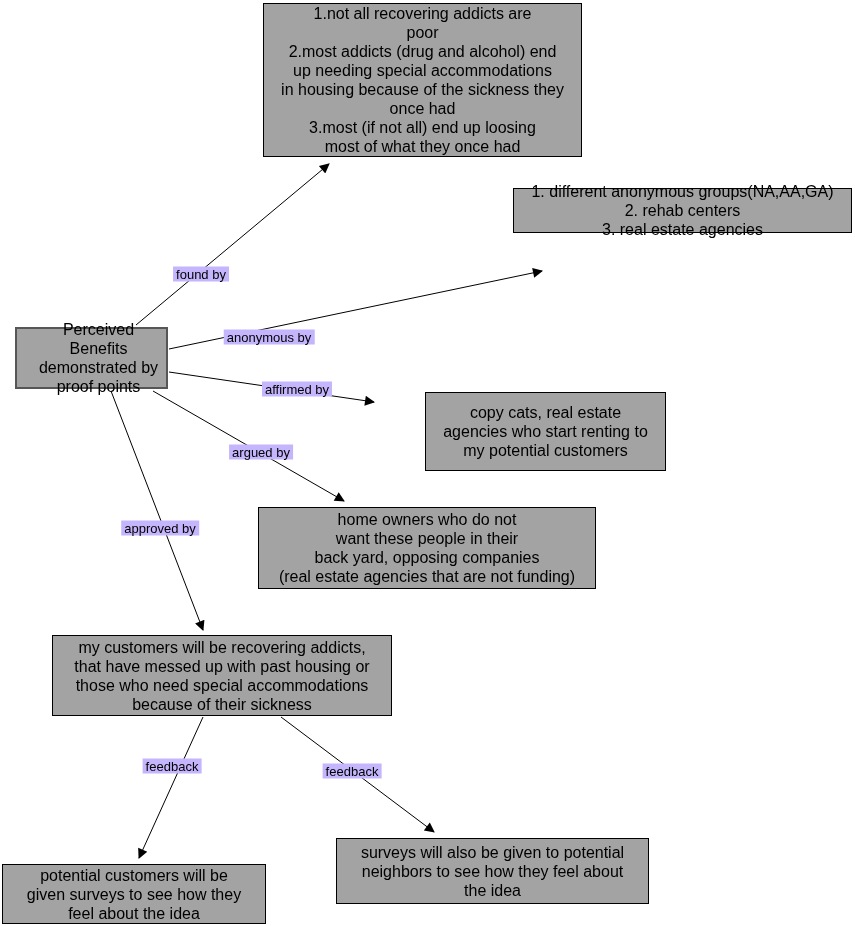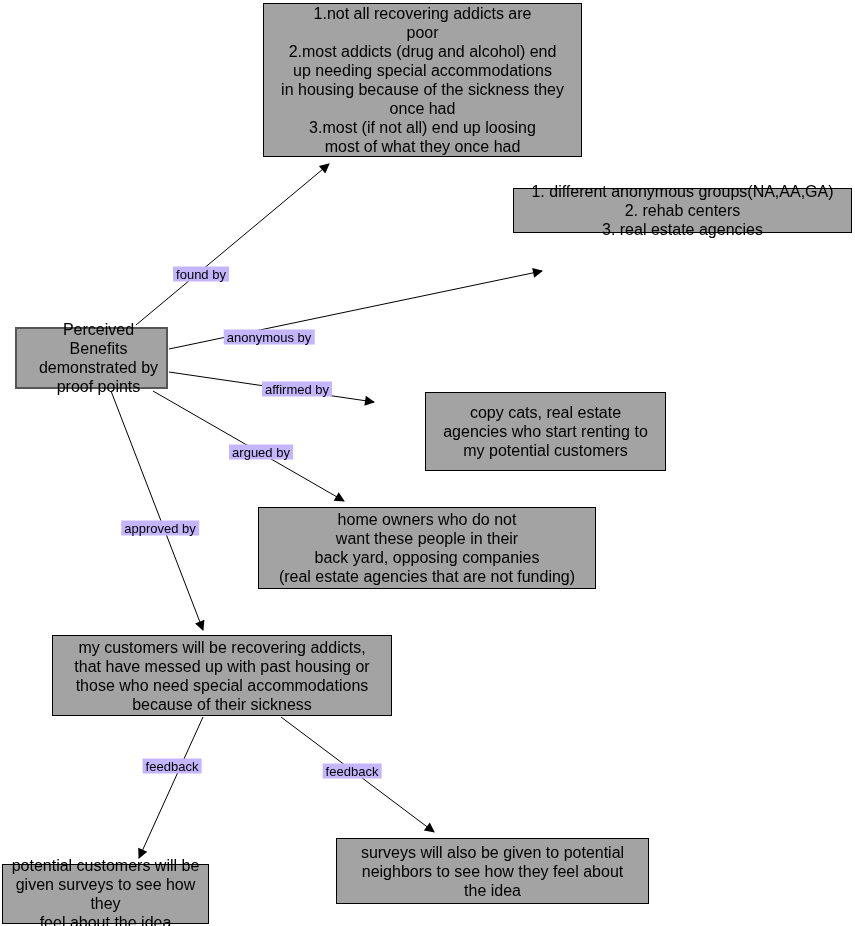--- a/index.html
+++ b/index.html
@@ -57,21 +57,21 @@
     white-space: nowrap;
     z-index: 3;
   }
   
   #node-proof-points        { left: 263px; top:   3px; width: 319px; height: 154px; }
   #node-endorsers           { left: 513px; top: 188px; width: 339px; height:  45px; }
   #node-perceived-benefits  { left:  15px; top: 327px; width: 153px; height:  62px; }
   #node-copycats            { left: 377px; top: 392px; width: 241px; height:  79px; margin-left: 48px; }
   #node-homeowners          { left: 258px; top: 507px; width: 338px; height:  82px; }
   #node-customers           { left:  52px; top: 635px; width: 340px; height:  81px; }
-  #node-survey-customers    { left:   2px; top: 864px; width: 207px; height:  60px; }
+  #node-survey-customers    { left:   2px; top: 864px; width: 264px; height:  60px; }
   #node-survey-neighbors    { left: 324px; top: 838px; width: 313px; height:  66px; margin-left: 12px; }
   
   #label-found-by       { left: 201px; top: 274px; }
   #label-endorsed-by    { left: 269px; top: 337px; }
   #label-affirmed-by    { left: 297px; top: 389px; }
   #label-argued-by      { left: 261px; top: 452px; }
   #label-approved-by    { left: 160px; top: 528px; }
   #label-feedback-left  { left: 172px; top: 766px; }
   #label-feedback-right { left: 352px; top: 771px; }
 </style>

